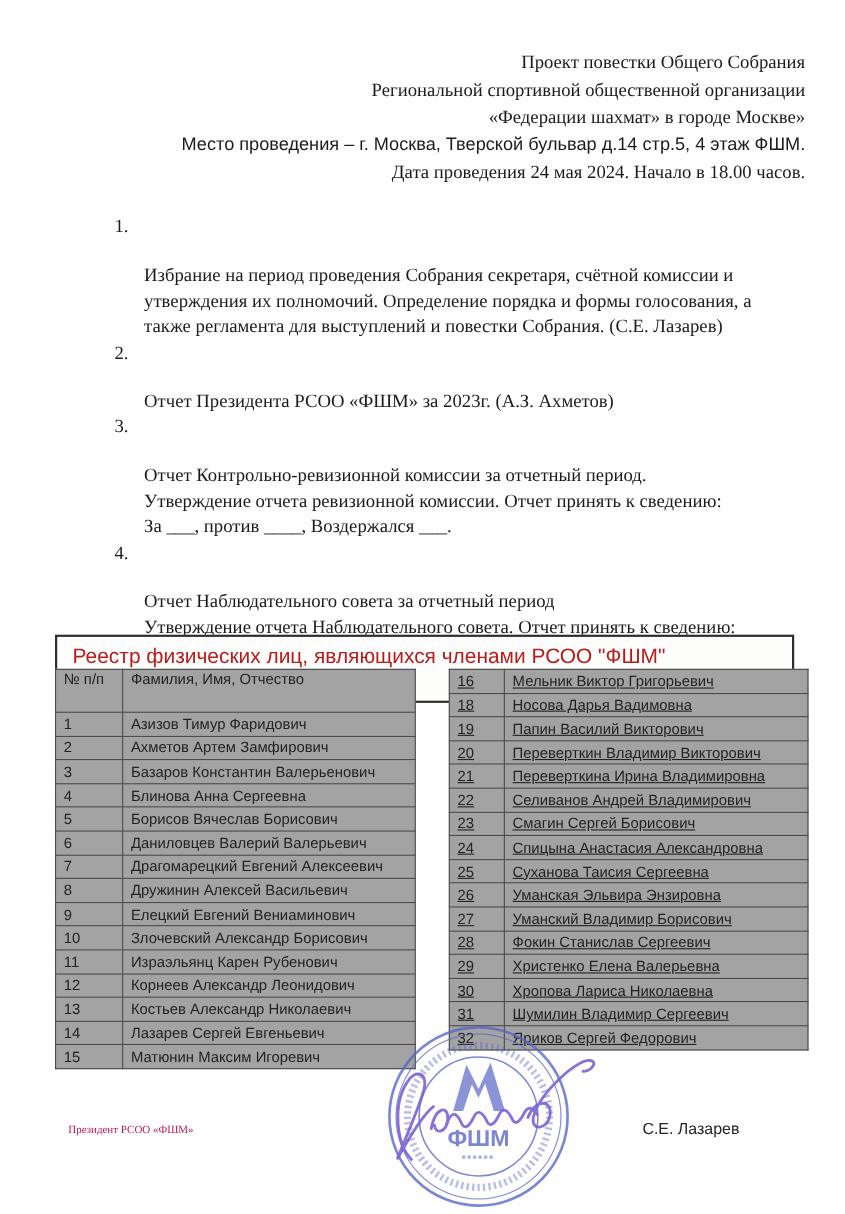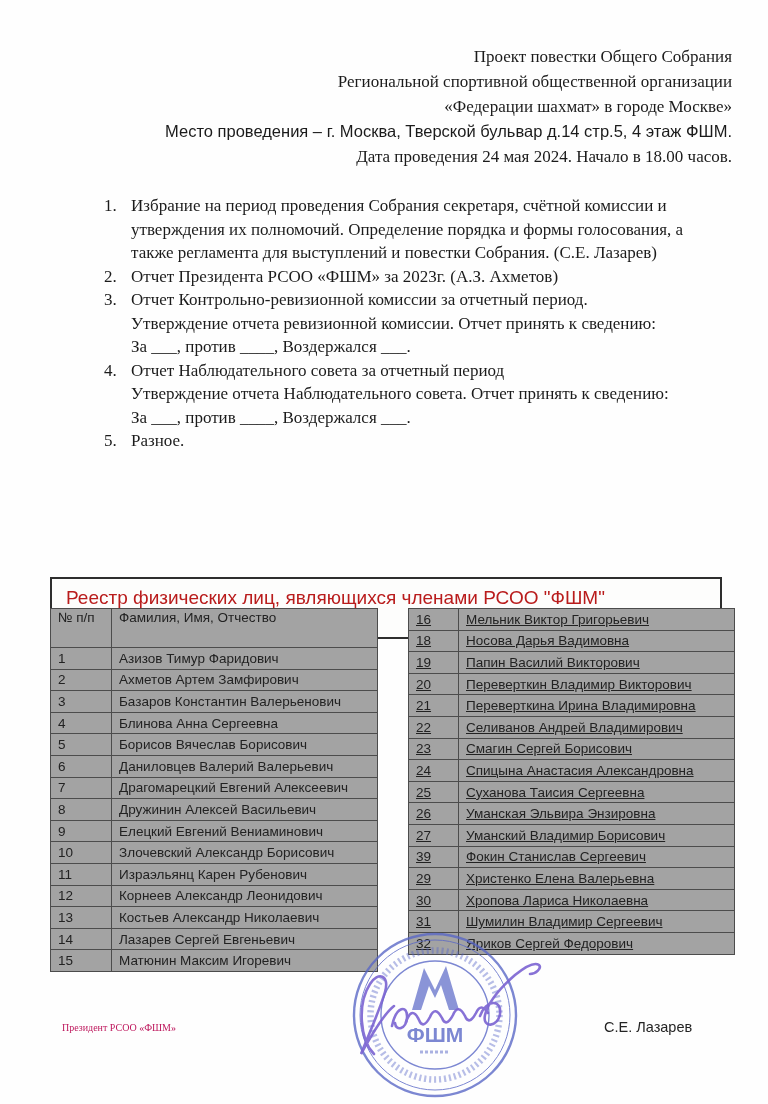--- a/index.html
+++ b/index.html
@@ -10,21 +10,21 @@
   
   .doc-header{position:absolute;top:44px;left:36px;width:696px;text-align:right;}
   .hl{line-height:25px;font-size:17px;color:#1b1b1b;white-space:nowrap;}
   .serif{font-family:"Liberation Serif",serif;}
   .sans{font-family:"Liberation Sans",sans-serif;font-size:16.5px;}
   
   .agenda{position:absolute;top:194px;left:104px;width:644px;
     font-family:"Liberation Serif",serif;font-size:17px;line-height:23.5px;color:#1b1b1b;}
   .agenda-item{display:flex;}
   .agenda-num{flex:none;width:27px;}
-  .agenda-lines{flex:1;}
+  .agenda-lines{flex:1;margin-top:44px;}
   
   .title-box{
     position:absolute;left:50px;top:577px;width:654px;height:47px;
     border:2px solid #2e2e2e;padding:5px 0 6px 14px;
     font-size:19px;line-height:27px;color:#b91c1c;background:#fdfdfc;
   }
   table.reg{border-collapse:collapse;table-layout:fixed;position:absolute;background:#a3a3a3;}
   table.reg td,table.reg th{
     border:1.4px solid #4c4c4c;font-size:13.5px;font-weight:normal;text-align:left;
     padding:1px 4px 1px 7px;color:#222;overflow:hidden;white-space:nowrap;
@@ -32,21 +32,21 @@
   .tbl-left{left:50px;top:608px;width:328px;}
   .tbl-right{left:408px;top:608px;width:327px;}
   .tbl-left th{height:36px;vertical-align:top;padding-top:3px;}
   .tbl-left td{height:18.6px;}
   .tbl-right td{height:18.6px;text-decoration:underline;}
   .col-num-l{width:61px;}
   .col-num-r{width:50px;}
   td.name{padding-left:9px;}
   
   .sign-left{position:absolute;left:62px;top:1022px;font-size:10px;color:#be185d;font-family:Liberation Serif, serif;}
-  .sign-right{position:absolute;left:584px;top:1019px;font-size:14.5px;color:#242424;margin-left:20px;}
+  .sign-right{position:absolute;left:584px;top:1019px;font-size:14.5px;color:#242424;}
   .stamp-wrap{position:absolute;left:348px;top:928px;width:174px;height:174px;}
   .signature-wrap{position:absolute;left:330px;top:942px;width:230px;height:130px;}
 </style>
 </head>
 <body>
 
 <div class="page">
 
   <header class="doc-header">
     <div class="hl serif">Проект повестки Общего Собрания</div>
@@ -219,21 +219,21 @@
         </tr>
         <tr>
           <td>26</td>
           <td class="name">Уманская Эльвира Энзировна</td>
         </tr>
         <tr>
           <td>27</td>
           <td class="name">Уманский Владимир Борисович</td>
         </tr>
         <tr>
-          <td>39</td>
+          <td>28</td>
           <td class="name">Фокин Станислав Сергеевич</td>
         </tr>
         <tr>
           <td>29</td>
           <td class="name">Христенко Елена Валерьевна</td>
         </tr>
         <tr>
           <td>30</td>
           <td class="name">Хропова Лариса Николаевна</td>
         </tr>

